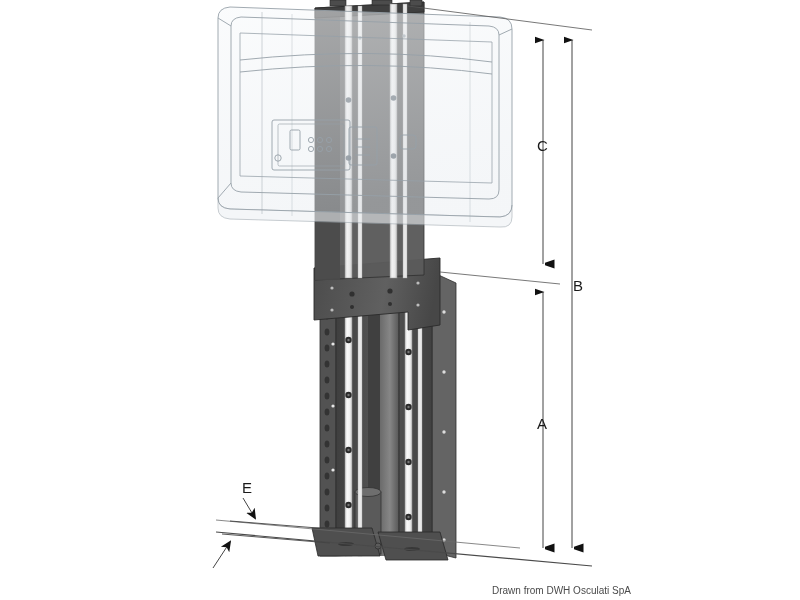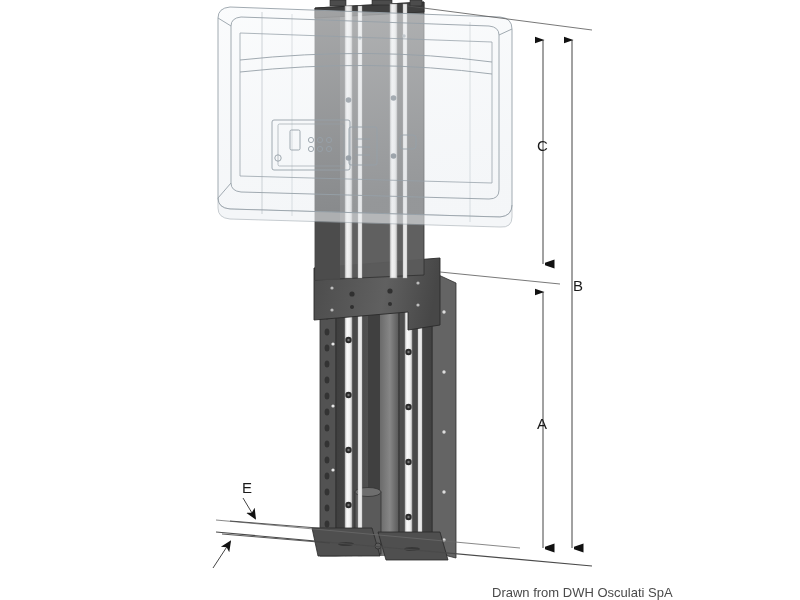--- a/index.html
+++ b/index.html
@@ -36,21 +36,21 @@
   }
   #label-A { left: 537px; top: 415px; }
   #label-B { left: 573px; top: 277px; }
   #label-C { left: 537px; top: 137px; }
   #label-E { left: 242px; top: 479px; }
   #credit-text {
     position: absolute;
     left: 492px;
     top: 585px;
     font-family: "Liberation Sans", sans-serif;
-    font-size: 13px;
+    font-size: 10px;
     color: #4a4a4a;
     white-space: nowrap;
     user-select: none;
     text-align: right;
   }
 </style>
 </head>
 <body>
 
 <div id="canvas-wrap">

